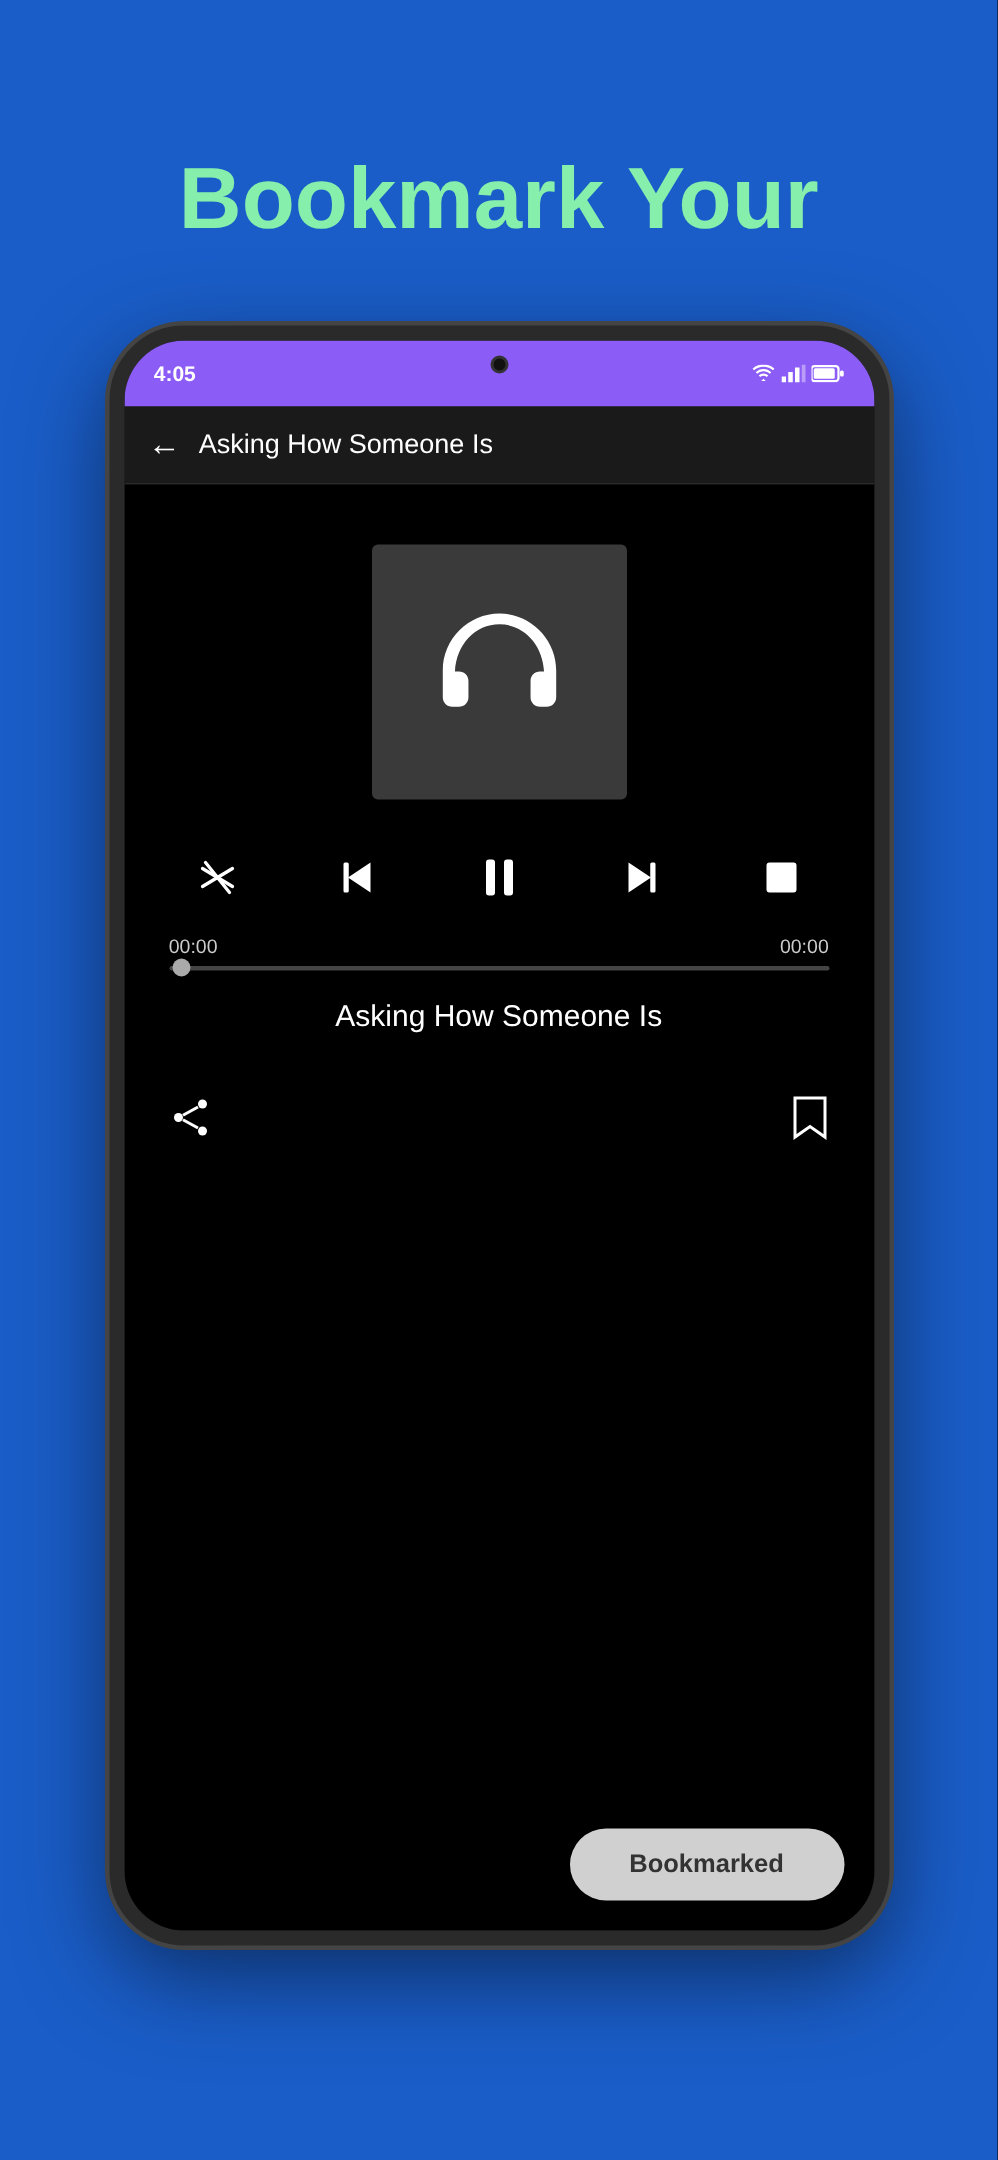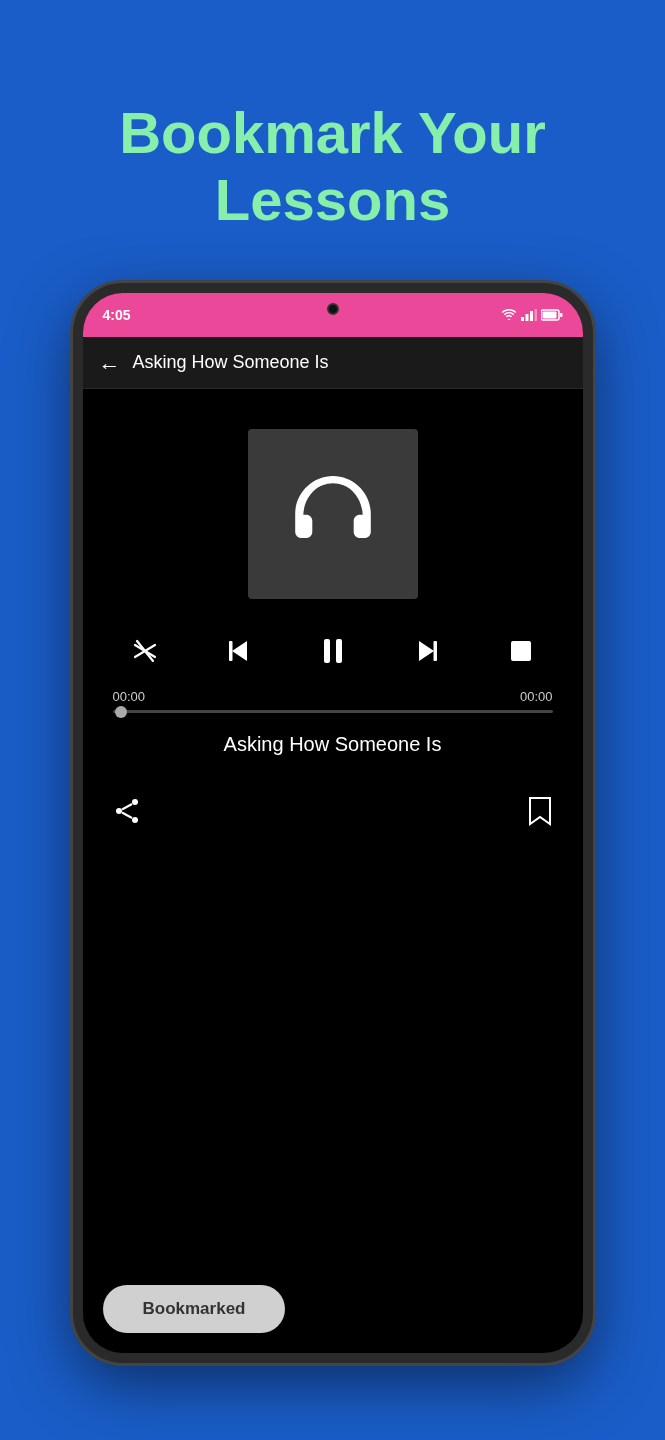--- a/index.html
+++ b/index.html
@@ -35,21 +35,21 @@
       border: 10px solid #2a2a2a;
       position: relative;
       box-shadow: 0 0 0 3px #444, 0 20px 60px rgba(0,0,0,0.5);
       overflow: hidden;
       display: flex;
       flex-direction: column;
     }
 
     
     .status-bar {
-      background: #ec4899;
+      background: #8b5cf6;
       height: 44px;
       display: flex;
       align-items: center;
       justify-content: space-between;
       padding: 0 20px;
       flex-shrink: 0;
     }
     .status-time {
       color: #fff;
       font-size: 14px;
@@ -212,21 +212,21 @@
       color: #fff;
       font-size: 24px;
       cursor: pointer;
       display: flex;
       align-items: center;
     }
 
     
     .bookmark-btn-container {
       display: flex;
-      justify-content: flex-start;
+      justify-content: flex-end;
       width: 100%;
       flex-shrink: 0;
       margin-top: auto;
       margin-bottom: 20px;
     }
     .bookmark-btn {
       background: #d0d0d0;
       color: #333;
       border: none;
       border-radius: 30px;
@@ -234,21 +234,20 @@
       font-size: 17px;
       font-weight: 600;
       cursor: pointer;
     }
   </style>
 </head>
 <body>
 
 <div class="hero-title">
   <span>Bookmark Your</span><br>
-  <span>Lessons</span>
 </div>
 
 <div class="phone-shell">
 
   <div class="status-bar">
     <span class="status-time">4:05</span>
     <div class="status-center">
       <div class="camera-dot"></div>
     </div>
     <div class="status-icons">

